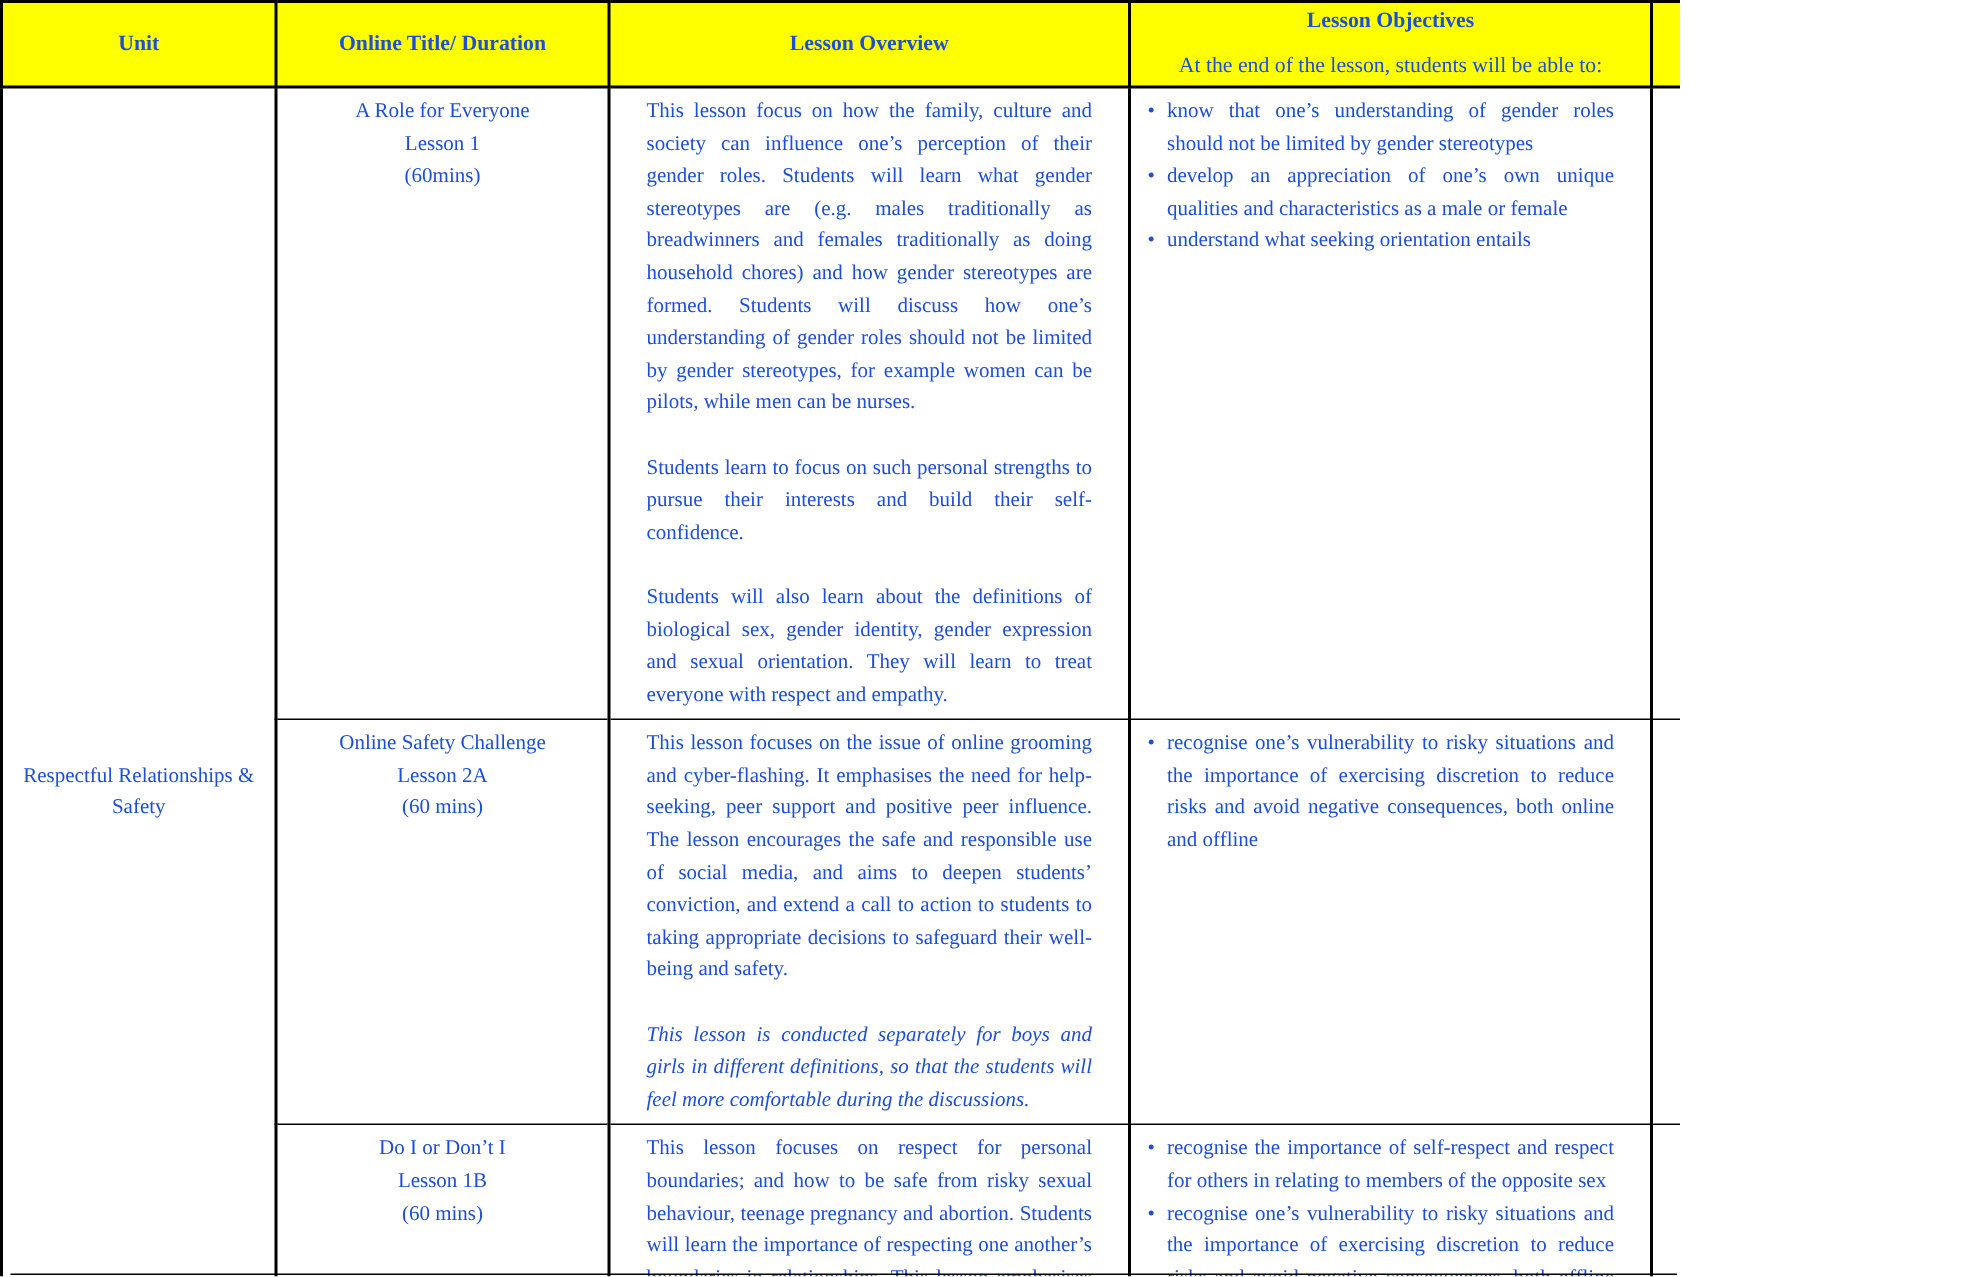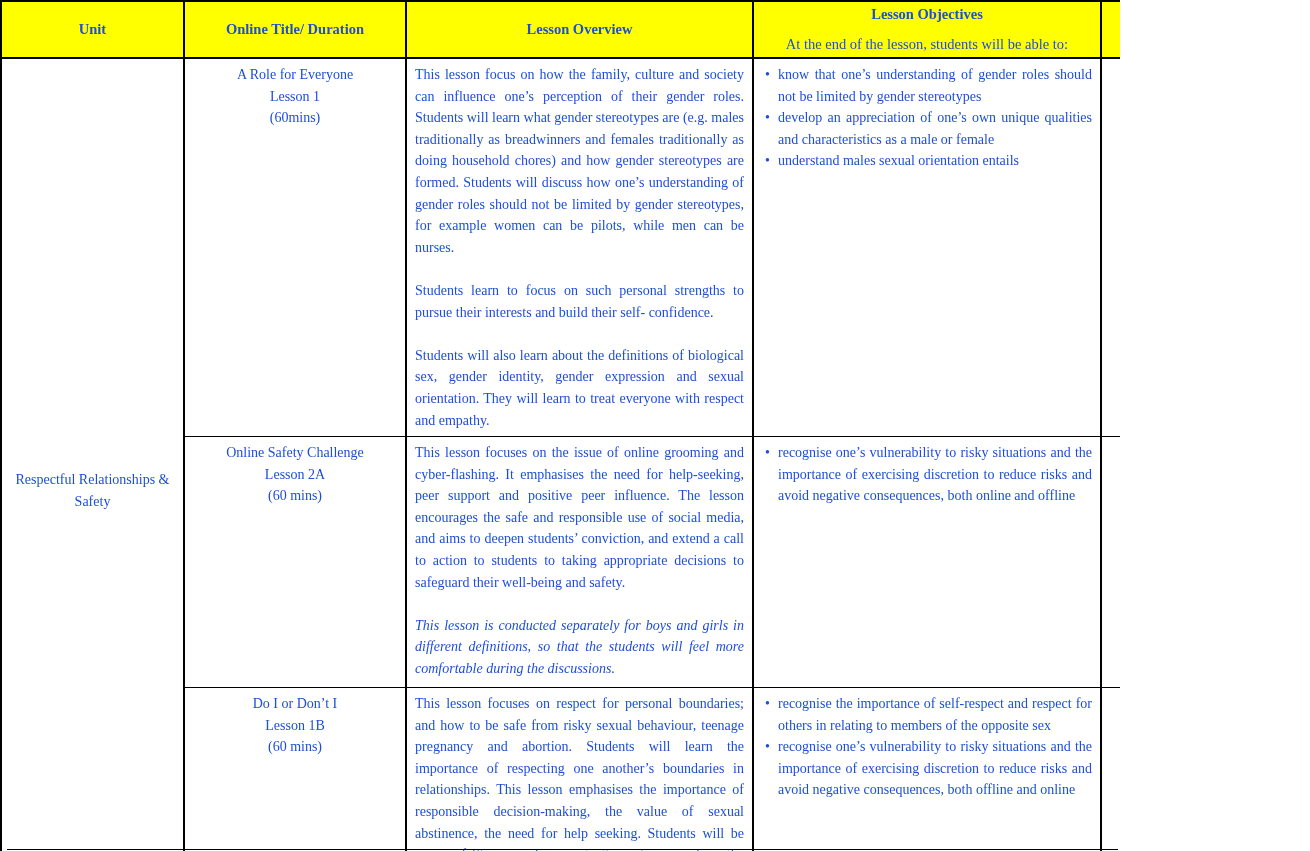--- a/index.html
+++ b/index.html
@@ -35,21 +35,21 @@
     vertical-align: middle;
     padding: 4px 6px;
     height: 36px;
   }
   th .sub { font-weight: normal; margin-top: 13px; }
   th.tp .sub { font-weight: bold; }
   td {
     vertical-align: top;
     font-size: 14px;
     line-height: 21.6px;
-    padding: 5px 8px;
+    padding: 5px 24px;
   }
   td.unit-cell {
     vertical-align: middle;
     text-align: center;
     padding: 4px 10px;
   }
   td.title-cell { text-align: center; }
   td.overview-cell p {
     margin: 0 0 21.6px 0;
     text-align: justify;
@@ -117,21 +117,21 @@
           <div>(60mins)</div>
         </td>
         <td class="overview-cell">
           <p>This lesson focus on how the family, culture and society can influence one’s perception of their gender roles. Students will learn what gender stereotypes are (e.g. males traditionally as breadwinners and females traditionally as doing household chores) and how gender stereotypes are formed.  Students will discuss how one’s understanding of gender roles should not be limited by gender stereotypes, for example women can be pilots, while men can be nurses.</p>
           <p>Students learn to focus on such personal strengths to pursue their interests and build their self- confidence.</p>
           <p>Students will also learn about the definitions of biological sex, gender identity, gender expression and sexual orientation. They will learn to treat everyone with respect and empathy.</p>
         </td>
         <td class="obj-cell">
           <div class="obj-item">know that one’s understanding of gender roles should not be limited by gender stereotypes</div>
           <div class="obj-item">develop an appreciation of one’s own unique qualities and characteristics as a male or female</div>
-          <div class="obj-item">understand males sexual orientation entails</div>
+          <div class="obj-item">understand what seeking orientation entails</div>
         </td>
         <td class="time-cell">Term 3 Week 1</td>
       </tr>
       <tr class="row2">
         <td class="title-cell">
           <div>Online Safety Challenge</div>
           <div>Lesson 2A</div>
           <div>(60 mins)</div>
         </td>
         <td class="overview-cell">

